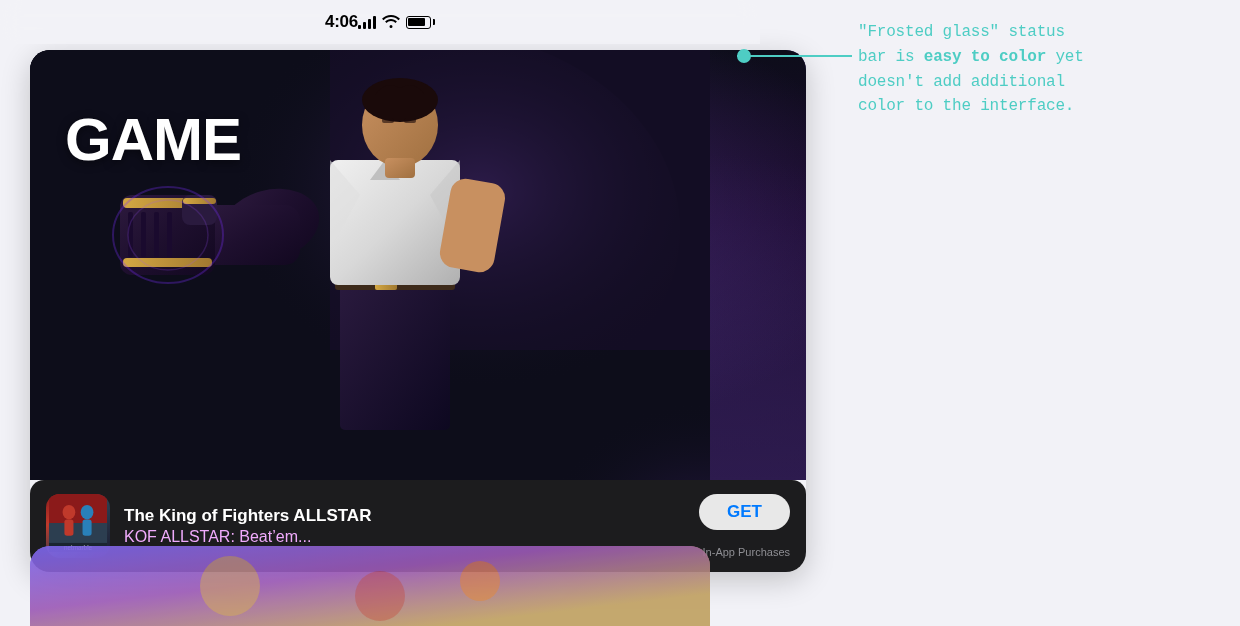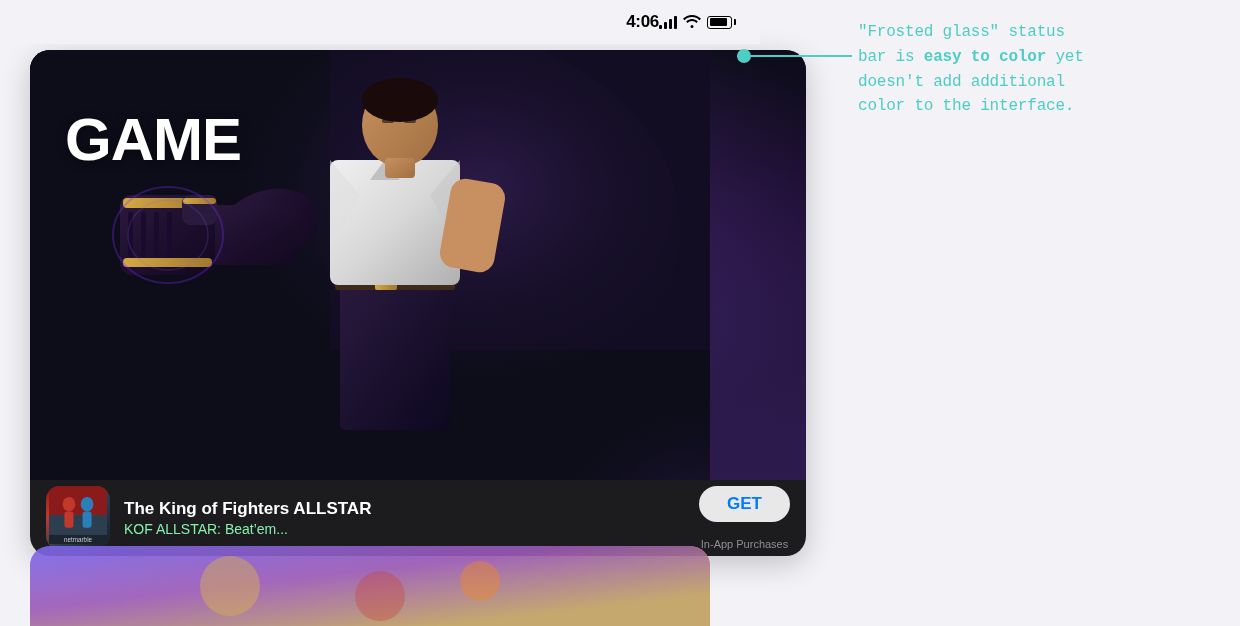--- a/index.html
+++ b/index.html
@@ -25,21 +25,21 @@
 
     
     .status-bar {
       position: absolute;
       top: 0;
       left: 0;
       right: 0;
       height: 44px;
       display: flex;
       align-items: center;
-      justify-content: flex-end;
+      justify-content: center;
       padding: 0 24px;
       z-index: 10;
       background: rgba(242, 242, 247, 0.85);
       backdrop-filter: blur(10px);
     }
 
     .status-time {
       font-size: 17px;
       font-weight: 600;
       color: #000;
@@ -144,24 +144,25 @@
       color: #ffffff;
       line-height: 1.0;
       text-transform: uppercase;
       letter-spacing: -1px;
       text-shadow: 0 2px 10px rgba(0,0,0,0.5);
     }
 
     
     .card-bottom {
       background: #1c1c1e;
-      padding: 6px 16px;
+      padding: 14px 16px;
       display: flex;
       align-items: center;
       gap: 14px;
+      border-radius: 14px;
     }
 
     .app-icon {
       width: 64px;
       height: 64px;
       border-radius: 14px;
       background: linear-gradient(135deg, #8b1a1a 0%, #c0392b 30%, #2c3e50 60%, #1a1a2e 100%);
       flex-shrink: 0;
       display: flex;
       align-items: center;
@@ -189,29 +190,29 @@
     }
 
     .app-name {
       font-size: 17px;
       font-weight: 600;
       color: #ffffff;
       line-height: 1.2;
     }
 
     .app-subtitle {
-      font-size: 14px;
-      color: #86efac;
+      font-size: 16px;
+      color: #f0abfc;
       margin-top: 2px;
     }
 
     .get-button-container {
       display: flex;
       flex-direction: column;
-      align-items: center;
+      align-items: flex-end;
       gap: 16px;
     }
 
     .get-button {
       background: #e8e8e8;
       border: none;
       border-radius: 20px;
       padding: 8px 28px;
       font-size: 17px;
       font-weight: 700;

